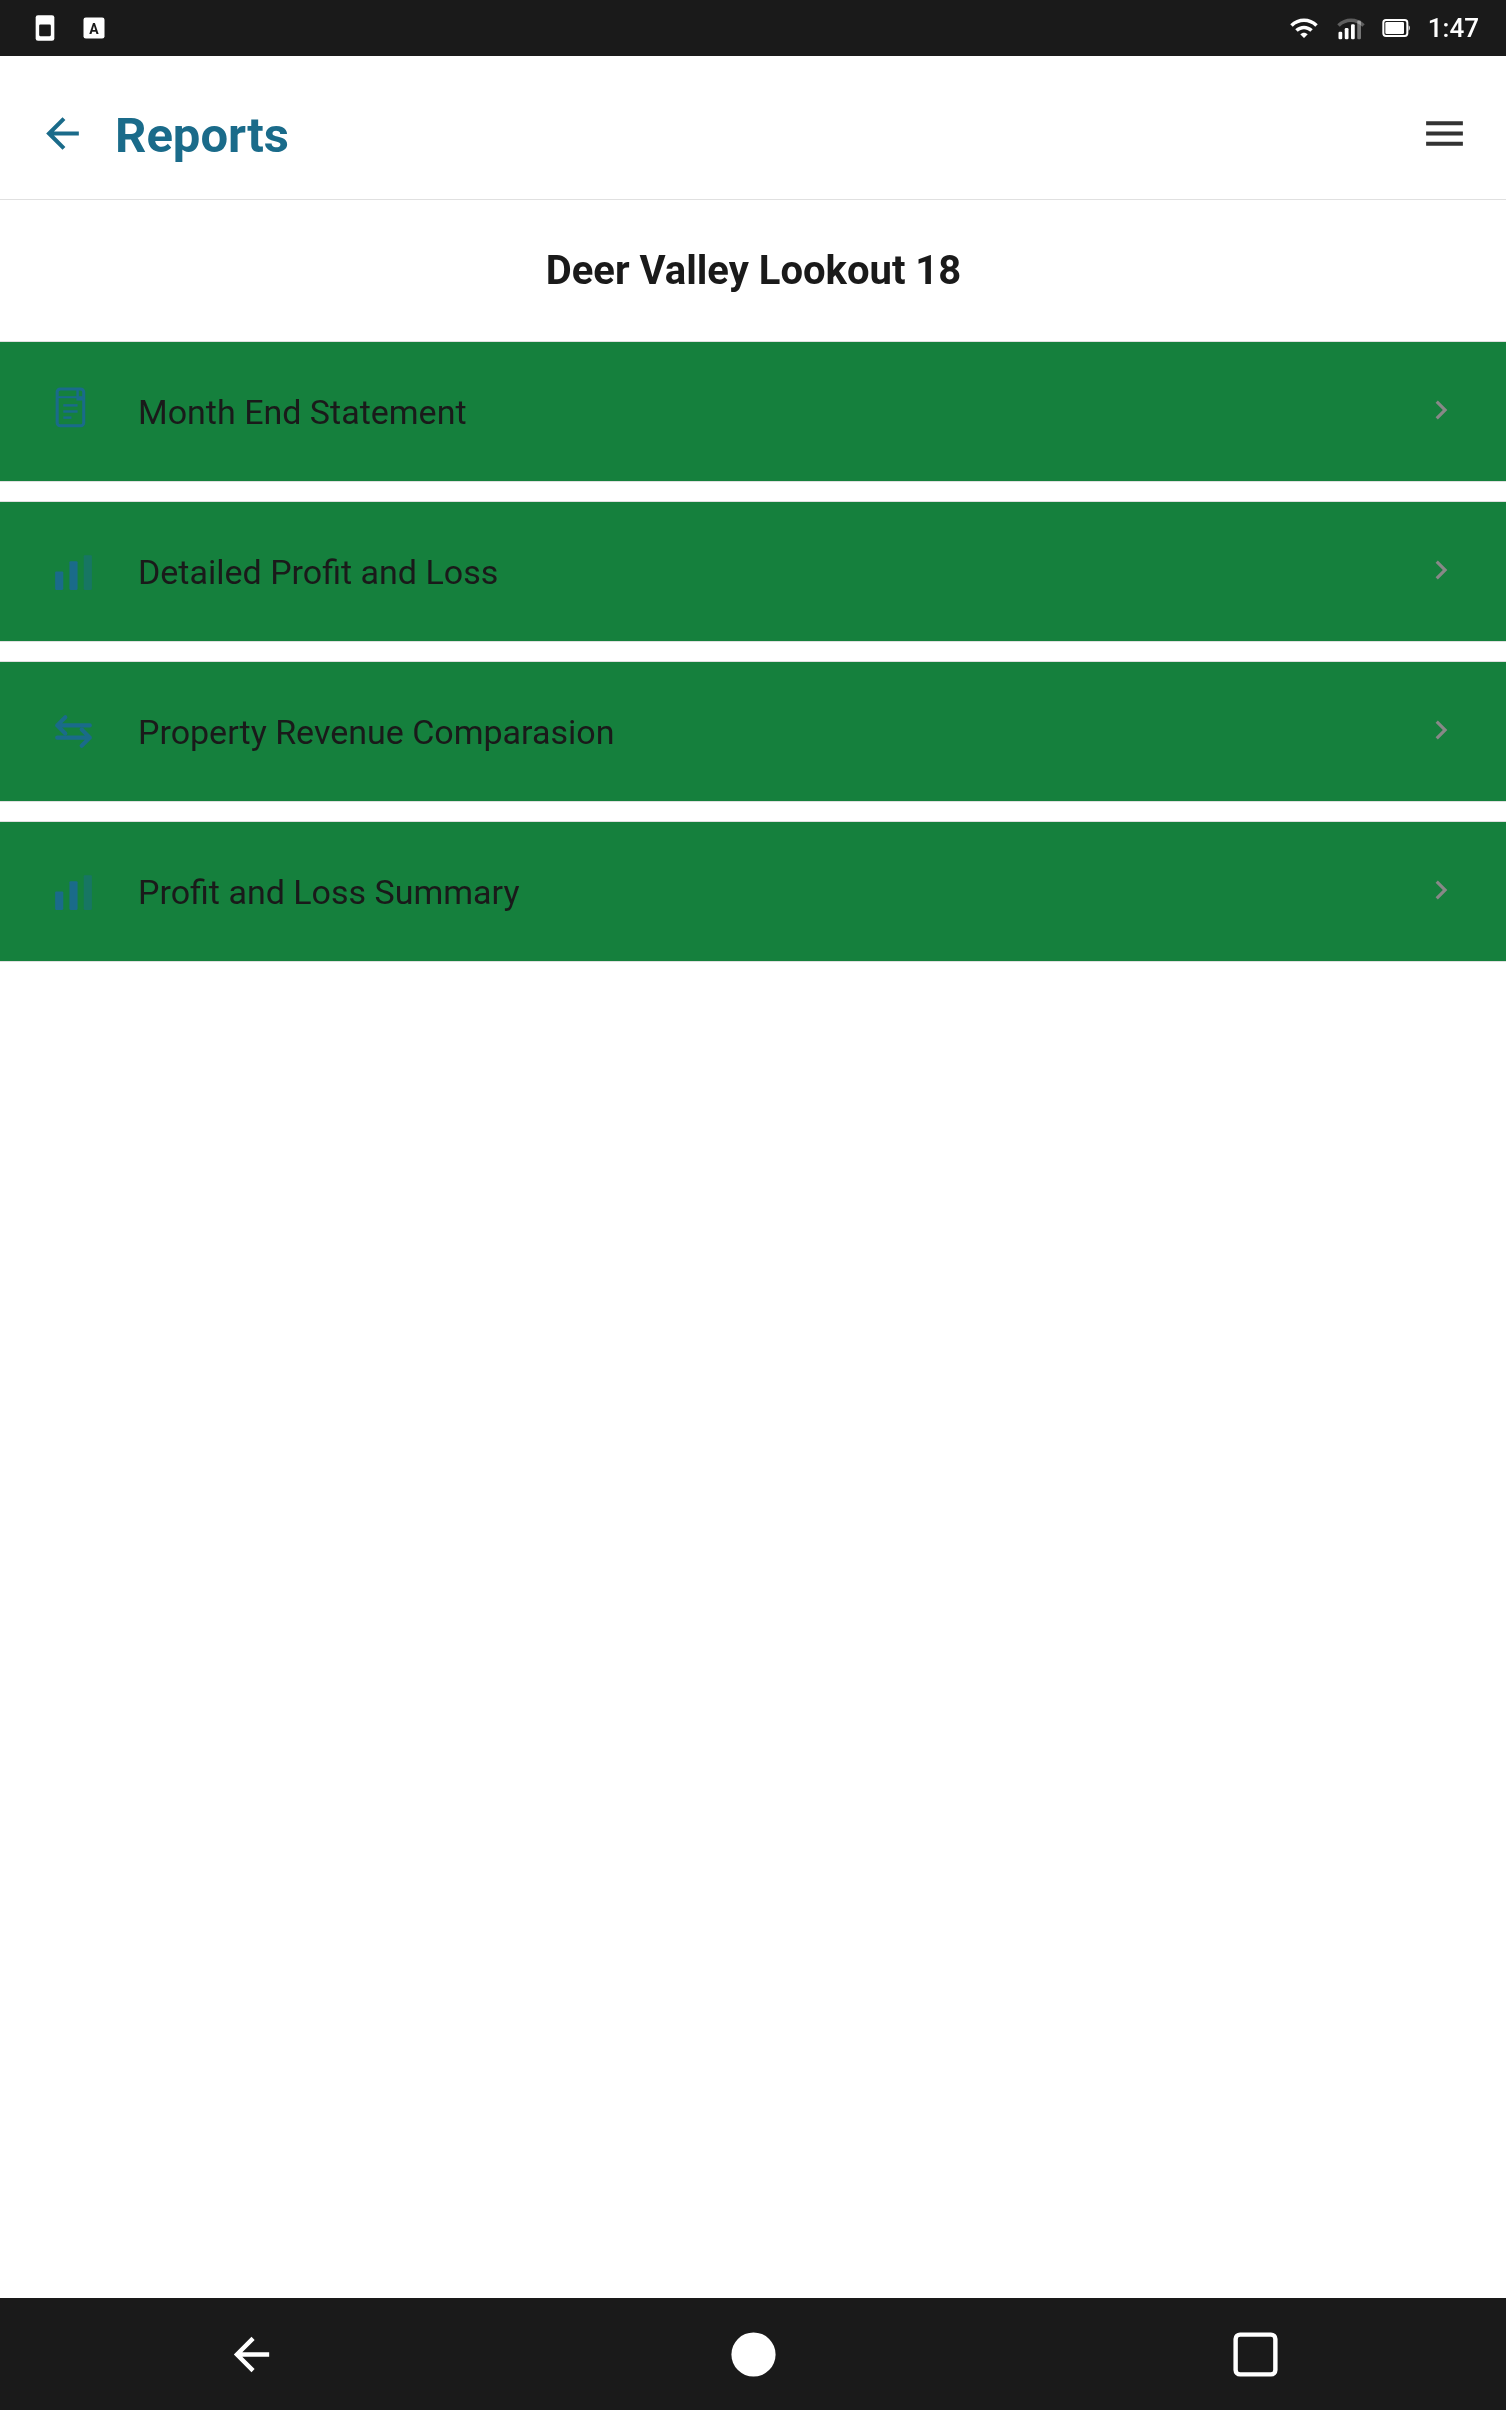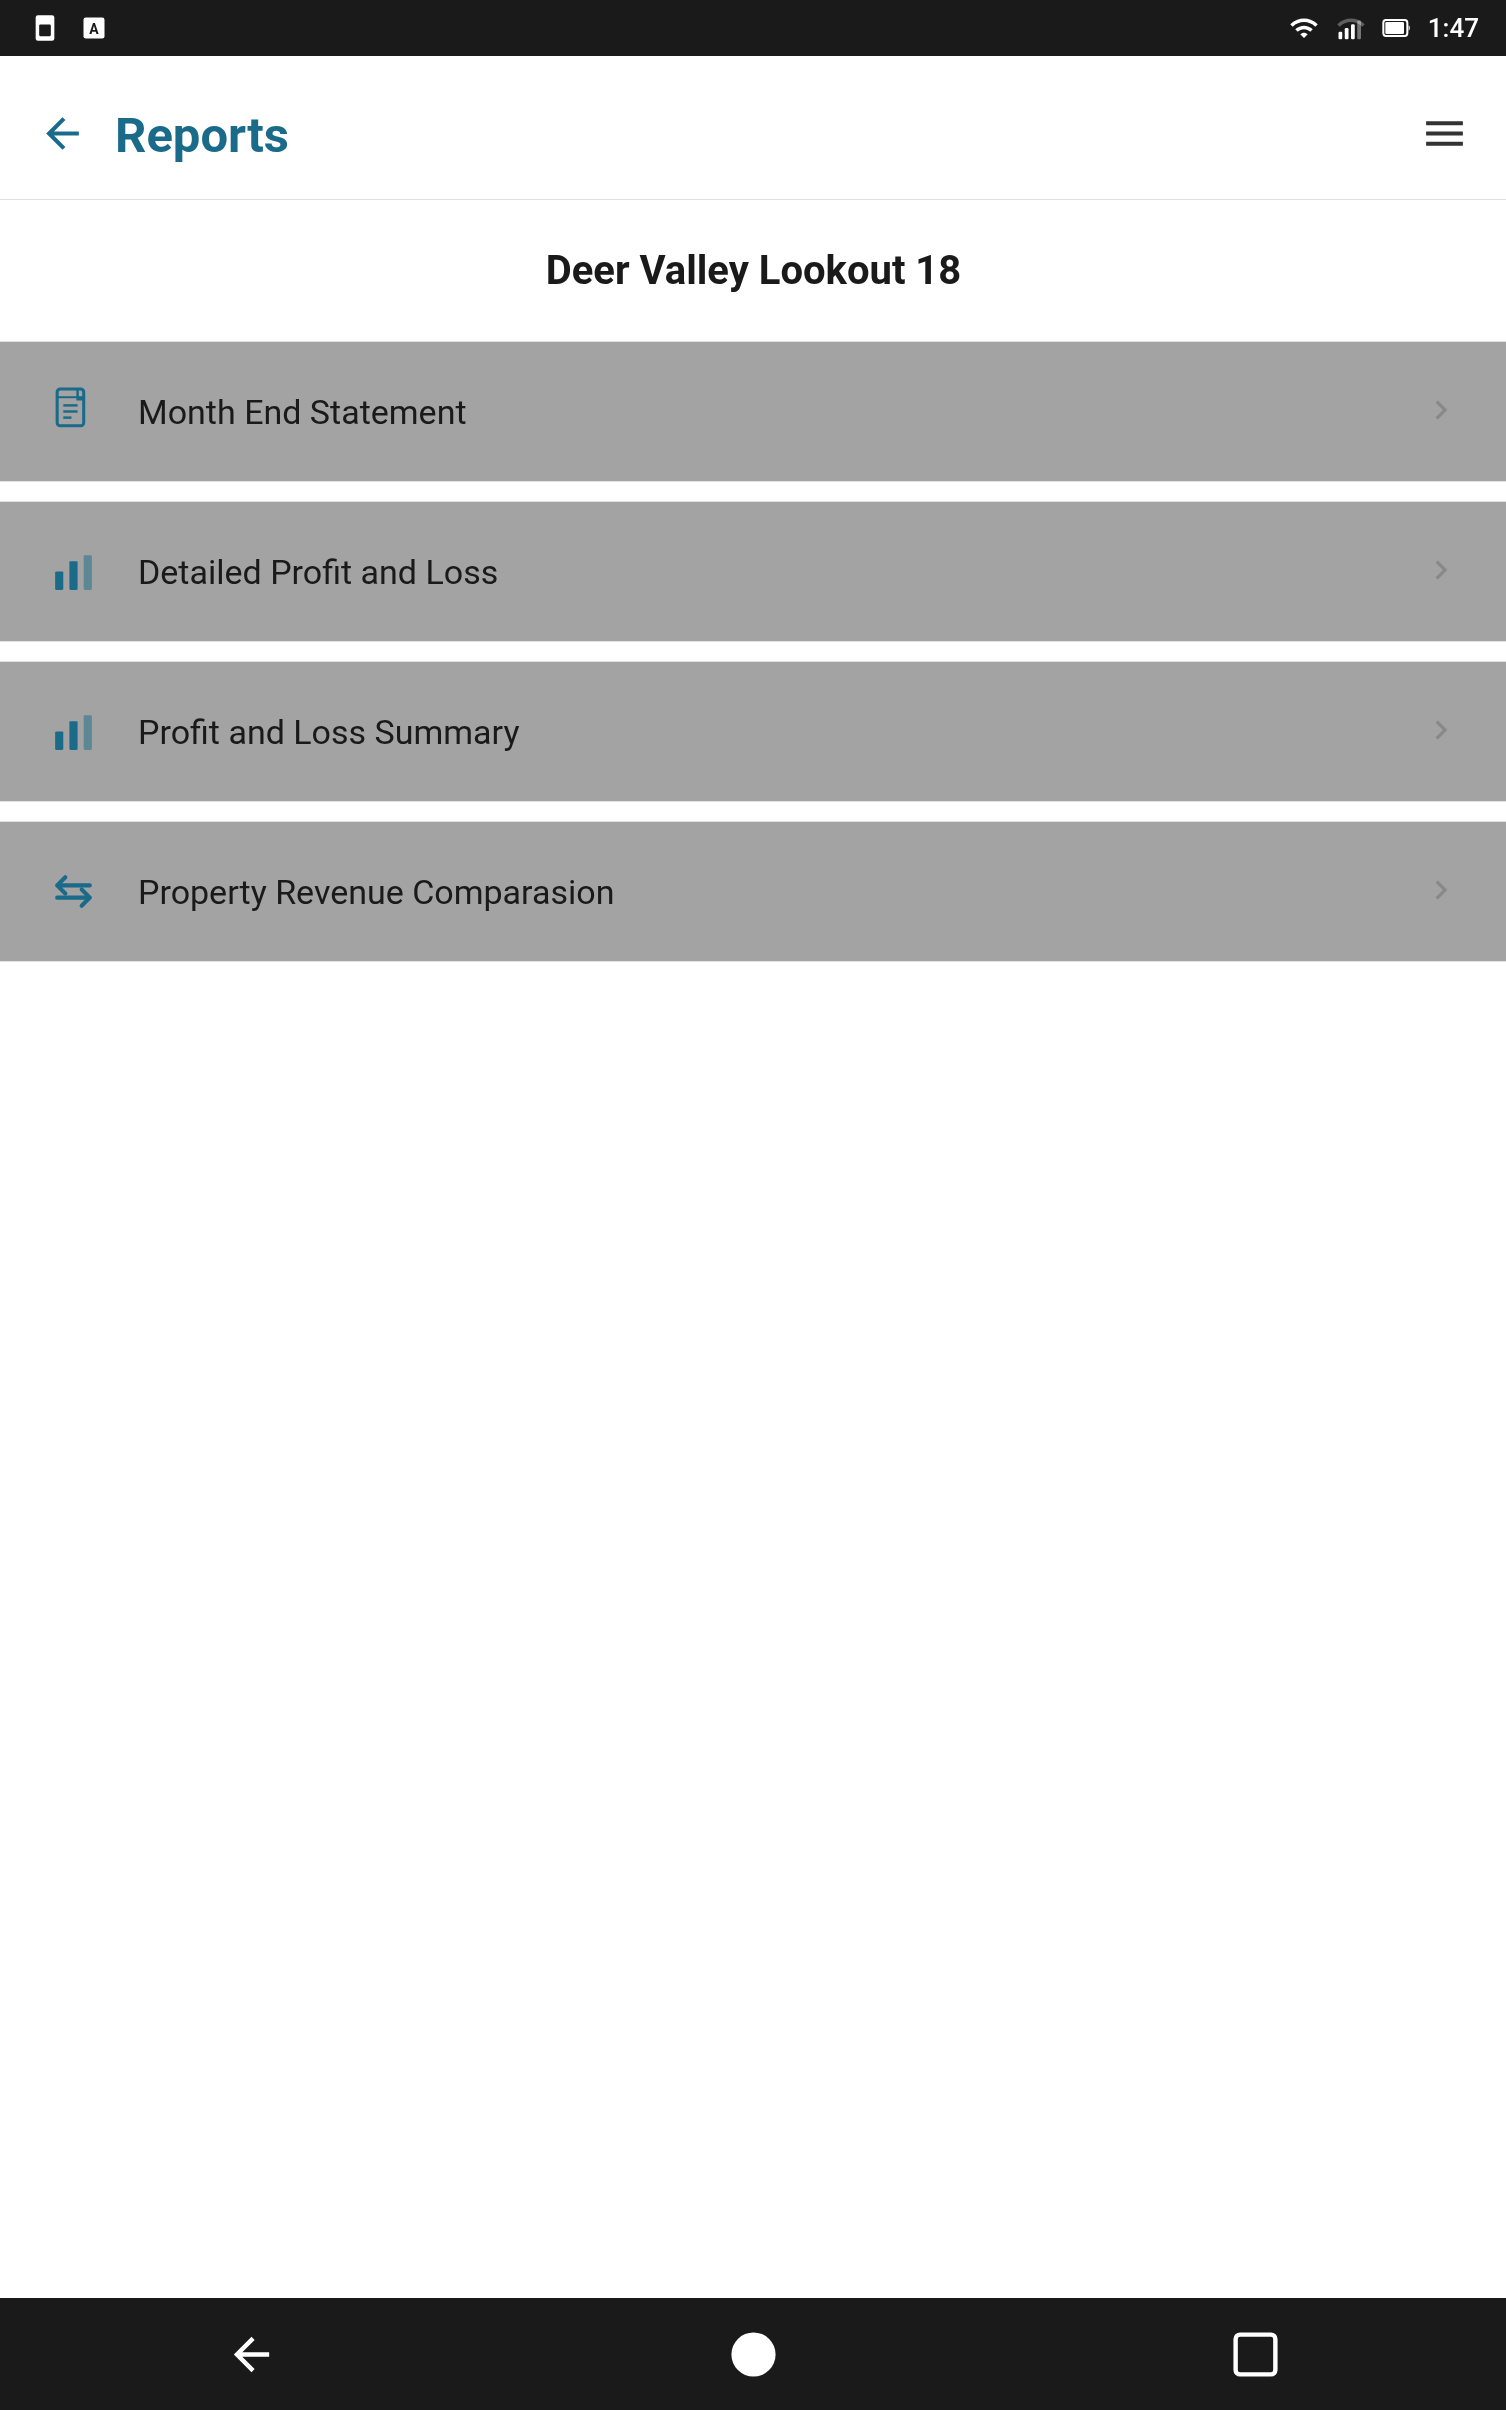--- a/index.html
+++ b/index.html
@@ -114,21 +114,21 @@
 
     
     .report-list {
       width: 100%;
       margin-top: 19px;
     }
 
     .report-item {
       width: 100%;
       height: 141px;
-      background: #a3a3a3;
+      background: #15803d;
       border-top: 0.9px solid #e0e0e0;
       border-bottom: 0.9px solid #e0e0e0;
       display: flex;
       align-items: center;
       justify-content: space-between;
       padding: 0 47px;
       cursor: pointer;
       margin-bottom: 19px;
     }
 
@@ -302,44 +302,44 @@
     <div class="chevron-right">
       <svg viewBox="0 0 24 24">
           <path d="M10 6L8.59 7.41 13.17 12l-4.58 4.59L10 18l6-6z"></path>
         </svg>
     </div>
   </div>
 
   <div class="report-item">
     <div class="report-item-left">
       <div class="report-item-icon">
+        <svg viewBox="0 0 24 24" fill="none" stroke="#1a6b8a" stroke-width="2" width="49" height="49">
+          <path d="M4 9h16M4 9l4-4M4 9l4 4" stroke="#1a6b8a" stroke-width="2" stroke-linecap="round" stroke-linejoin="round"></path>
+          <path d="M20 15H4M20 15l-4-4M20 15l-4 4" stroke="#1a6b8a" stroke-width="2" stroke-linecap="round" stroke-linejoin="round"></path>
+        </svg>
+      </div>
+      <div class="report-item-label">Property Revenue Comparasion</div>
+    </div>
+    <div class="chevron-right">
+      <svg viewBox="0 0 24 24">
+          <path d="M10 6L8.59 7.41 13.17 12l-4.58 4.59L10 18l6-6z"></path>
+        </svg>
+    </div>
+  </div>
+
+  <div class="report-item">
+    <div class="report-item-left">
+      <div class="report-item-icon">
         <svg viewBox="0 0 24 24" fill="#1a6b8a" width="49" height="49">
           <rect x="3" y="12" width="4" height="9" rx="0.5" fill="#1a6b8a"></rect>
           <rect x="10" y="7" width="4" height="14" rx="0.5" fill="#1a6b8a"></rect>
           <rect x="17" y="4" width="4" height="17" rx="0.5" fill="#1a6b8a" opacity="0.5"></rect>
         </svg>
       </div>
       <div class="report-item-label">Profit and Loss Summary</div>
-    </div>
-    <div class="chevron-right">
-      <svg viewBox="0 0 24 24">
-          <path d="M10 6L8.59 7.41 13.17 12l-4.58 4.59L10 18l6-6z"></path>
-        </svg>
-    </div>
-  </div>
-
-  <div class="report-item">
-    <div class="report-item-left">
-      <div class="report-item-icon">
-        <svg viewBox="0 0 24 24" fill="none" stroke="#1a6b8a" stroke-width="2" width="49" height="49">
-          <path d="M4 9h16M4 9l4-4M4 9l4 4" stroke="#1a6b8a" stroke-width="2" stroke-linecap="round" stroke-linejoin="round"></path>
-          <path d="M20 15H4M20 15l-4-4M20 15l-4 4" stroke="#1a6b8a" stroke-width="2" stroke-linecap="round" stroke-linejoin="round"></path>
-        </svg>
-      </div>
-      <div class="report-item-label">Property Revenue Comparasion</div>
     </div>
     <div class="chevron-right">
       <svg viewBox="0 0 24 24">
           <path d="M10 6L8.59 7.41 13.17 12l-4.58 4.59L10 18l6-6z"></path>
         </svg>
     </div>
   </div>
 
 </div>
 

